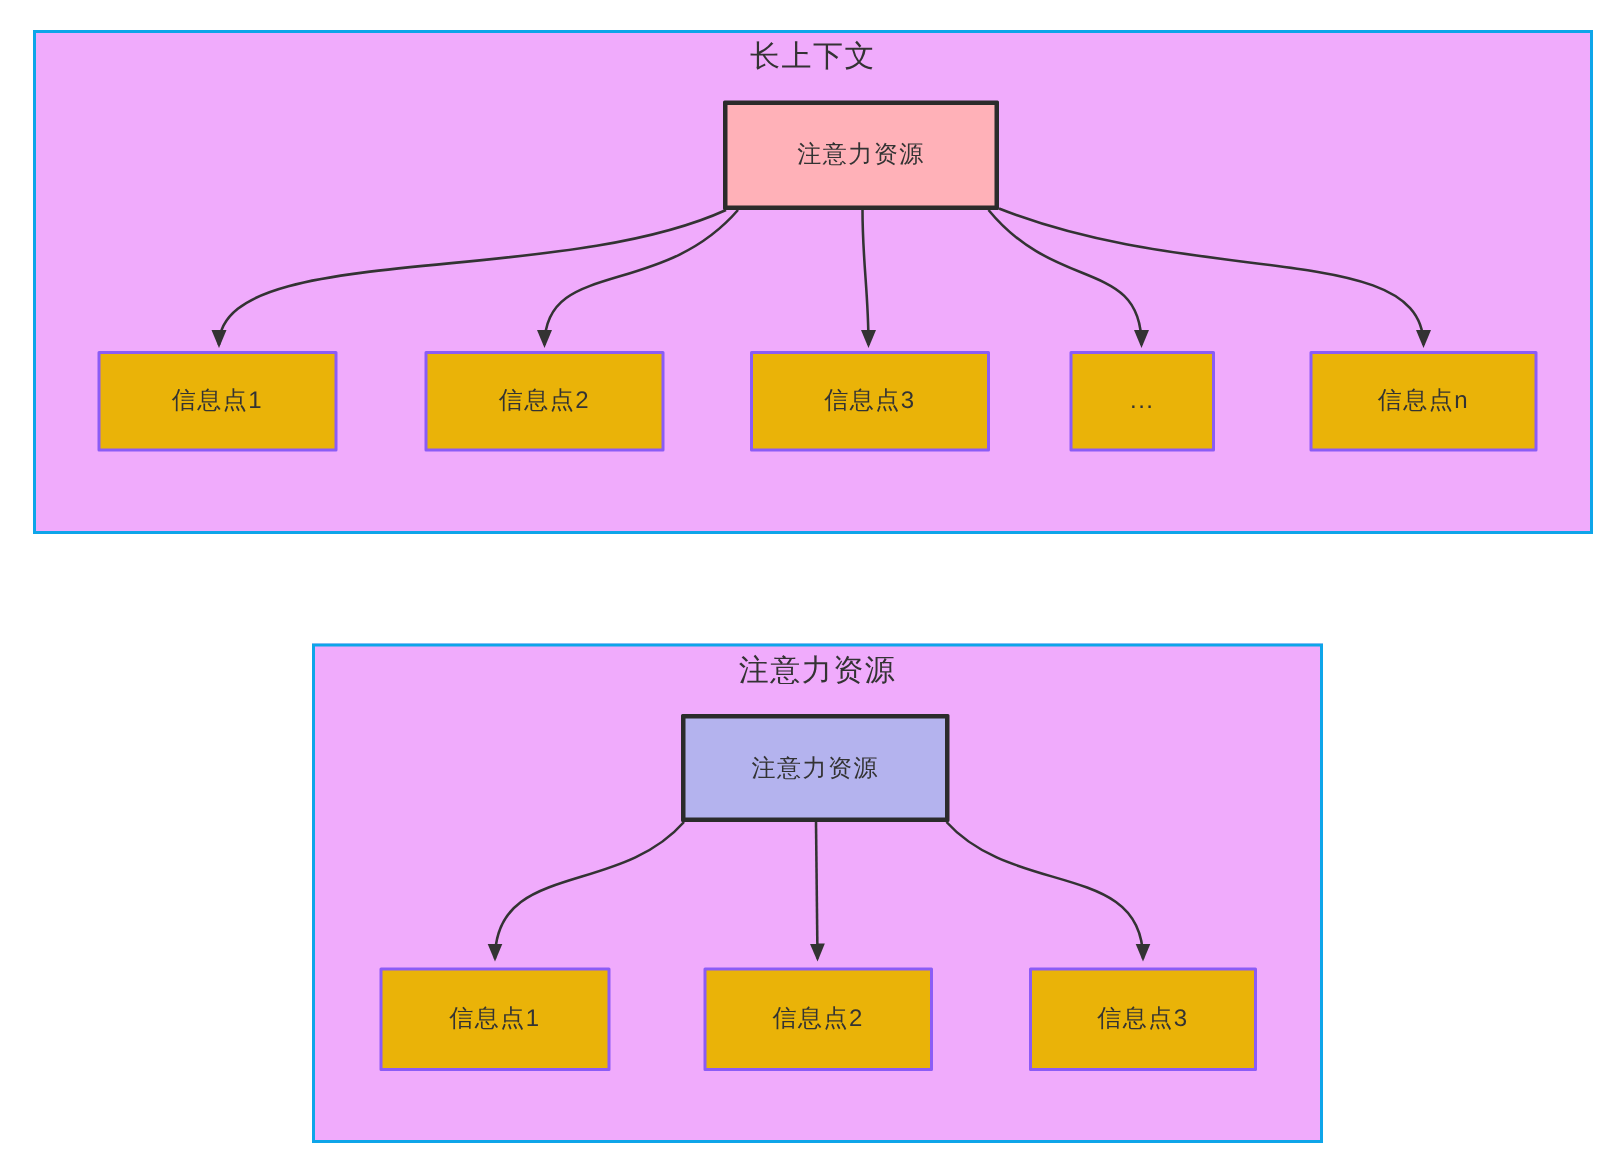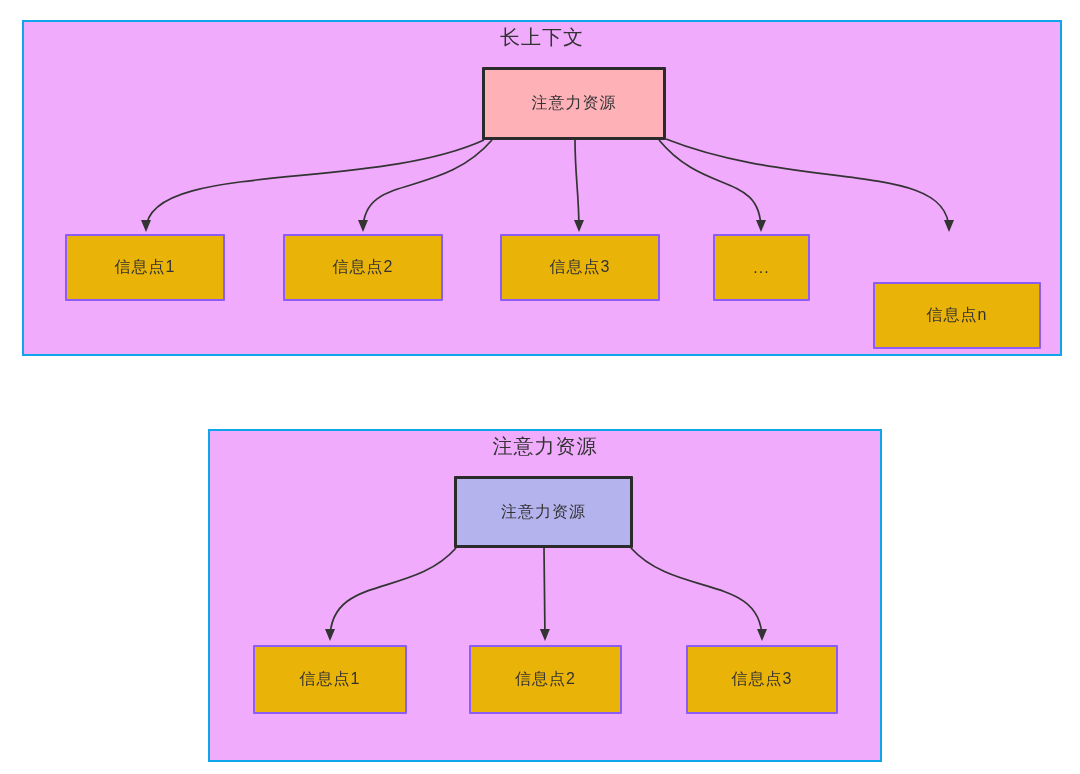--- a/index.html
+++ b/index.html
@@ -61,21 +61,21 @@
   .info {
     background: #eab308;
     border: 2px solid #8b5cf6;
     border-radius: 1px;
     z-index: 2;
   }
   .li1 { left: 65px;  top: 234px; width: 160px; height: 67px; }
   .li2 { left: 283px; top: 234px; width: 160px; height: 67px; }
   .li3 { left: 500px; top: 234px; width: 160px; height: 67px; }
   .li4 { left: 713px; top: 234px; width: 97px;  height: 67px; }
-  .li5 { left: 873px; top: 234px; width: 168px; height: 67px; margin-top: 48px; }
+  .li5 { left: 873px; top: 234px; width: 152px; height: 67px; }
   .si1 { left: 253px; top: 645px; width: 154px; height: 69px; }
   .si2 { left: 469px; top: 645px; width: 153px; height: 69px; }
   .si3 { left: 686px; top: 645px; width: 152px; height: 69px; }
   .arrows {
     position: absolute;
     left: 0; top: 0;
     width: 1080px;
     height: 774px;
     z-index: 1;
     pointer-events: none;

